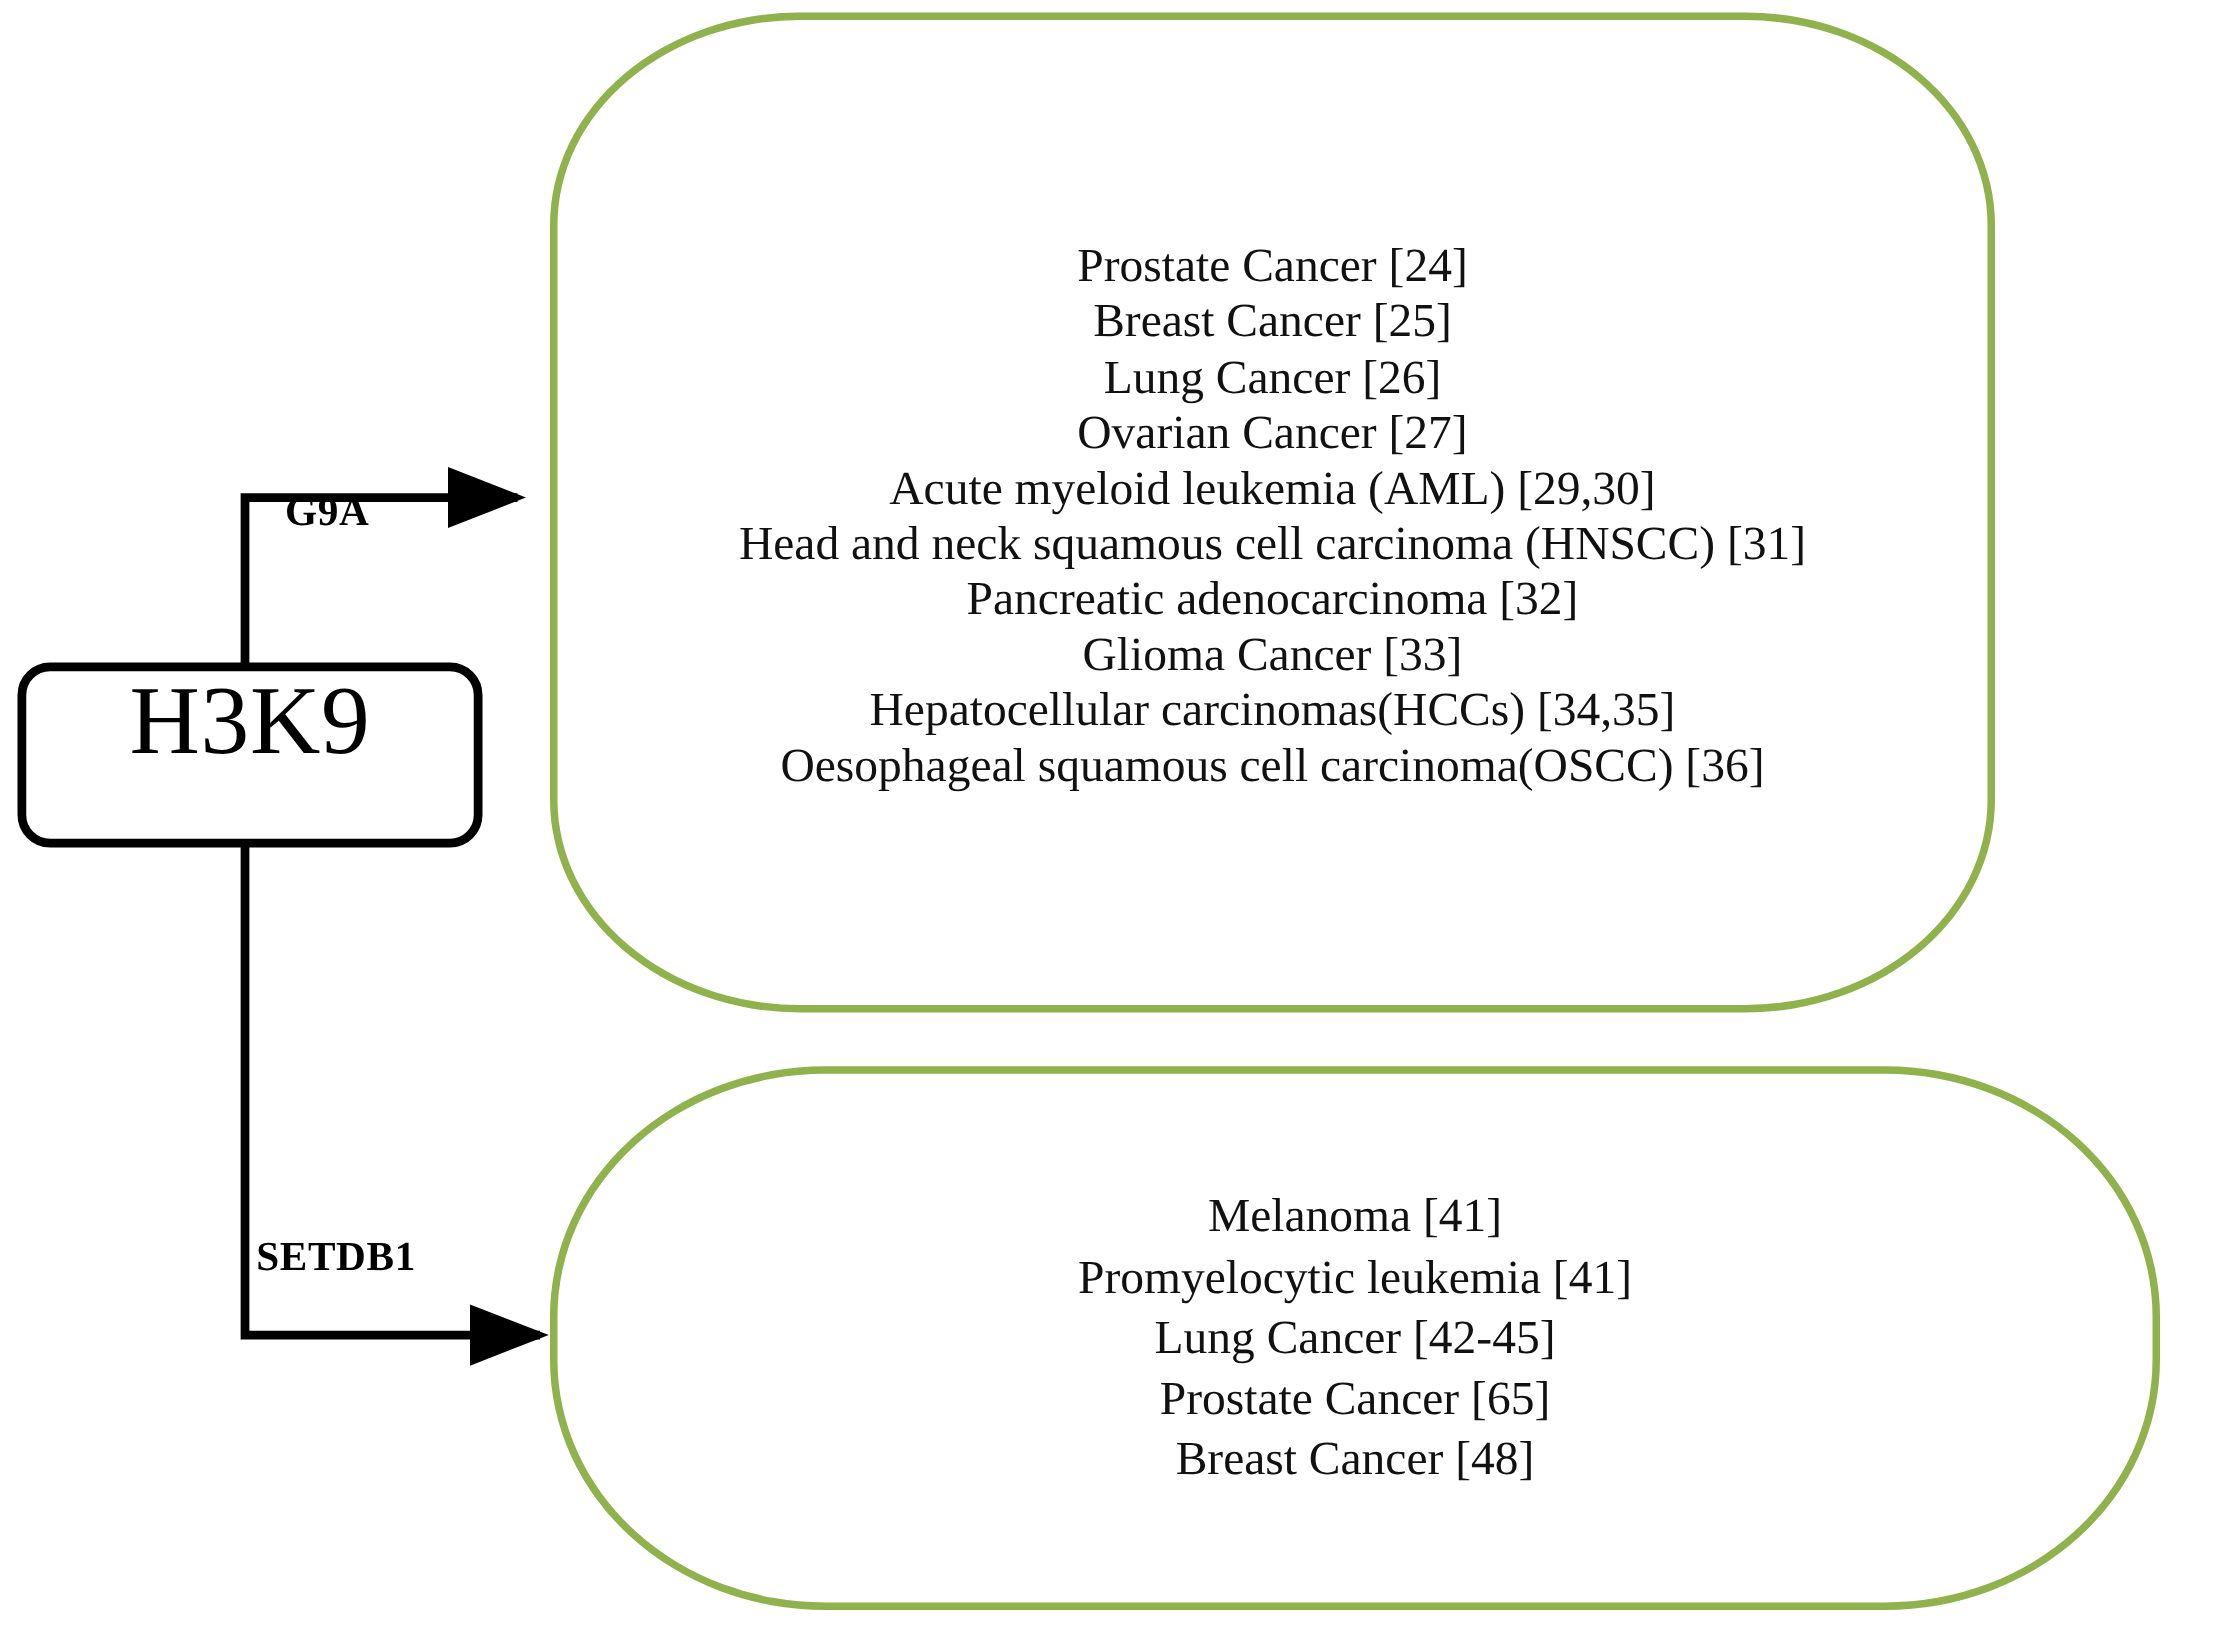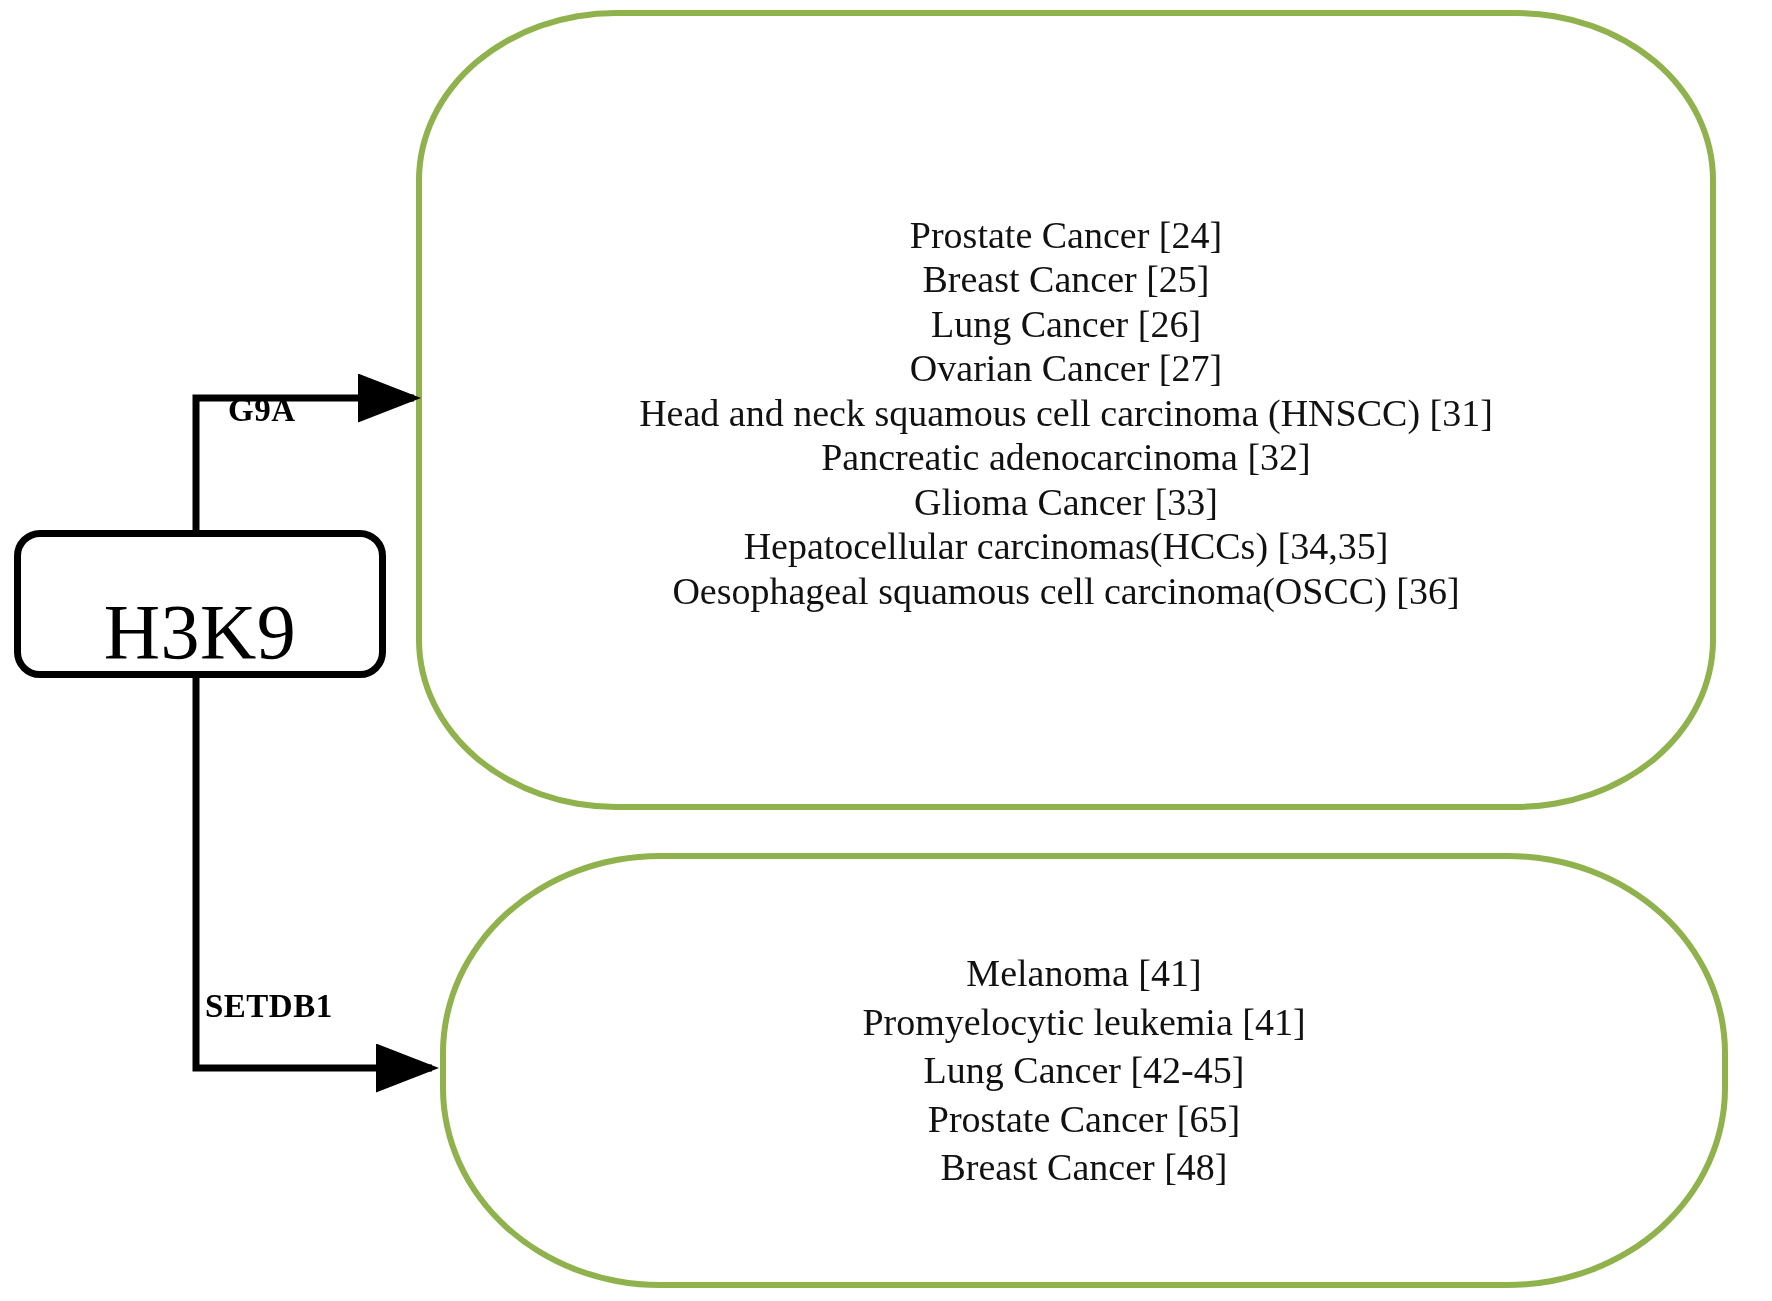--- a/index.html
+++ b/index.html
@@ -24,21 +24,21 @@
     position: absolute;
     left: 14px;
     top: 530px;
     width: 372px;
     height: 148px;
     border: 7px solid #000000;
     border-radius: 26px;
     background: #ffffff;
     box-sizing: border-box;
     display: flex;
-    align-items: flex-end;
+    align-items: flex-start;
     justify-content: center;
     z-index: 5;
   }
   .node-label {
     font-size: 78px;
     line-height: 1;
     color: #000000;
     letter-spacing: 0.5px;
     font-family: "Liberation Serif", "DejaVu Serif", serif;
   }
@@ -73,23 +73,23 @@
     border: 6px solid #8FB24C;
     background: #ffffff;
     box-sizing: border-box;
     display: flex;
     flex-direction: column;
     align-items: center;
     justify-content: center;
     z-index: 2;
   }
   .group-box.top {
-    left: 416px;
+    left: 440px;
     top: 10px;
-    width: 1300px;
+    width: 1156px;
     height: 800px;
     border-radius: 200px / 170px;
   }
   .group-box.bottom {
     left: 440px;
     top: 853px;
     width: 1288px;
     height: 435px;
     border-radius: 220px / 200px;
   }
@@ -133,20 +133,21 @@
 
   <div class="edge-label g9a">G9A</div>
   <div class="edge-label setdb">SETDB1</div>
 
   <div class="group-box top">
     <ul class="group-list">
       <li>Prostate Cancer [24]</li>
       <li>Breast Cancer [25]</li>
       <li>Lung Cancer [26]</li>
       <li>Ovarian Cancer [27]</li>
+      <li>Acute myeloid leukemia (AML) [29,30]</li>
       <li>Head and neck squamous cell carcinoma (HNSCC) [31]</li>
       <li>Pancreatic adenocarcinoma [32]</li>
       <li>Glioma Cancer [33]</li>
       <li>Hepatocellular carcinomas(HCCs) [34,35]</li>
       <li>Oesophageal squamous cell carcinoma(OSCC) [36]</li>
     </ul>
   </div>
 
   <div class="group-box bottom">
     <ul class="group-list">

